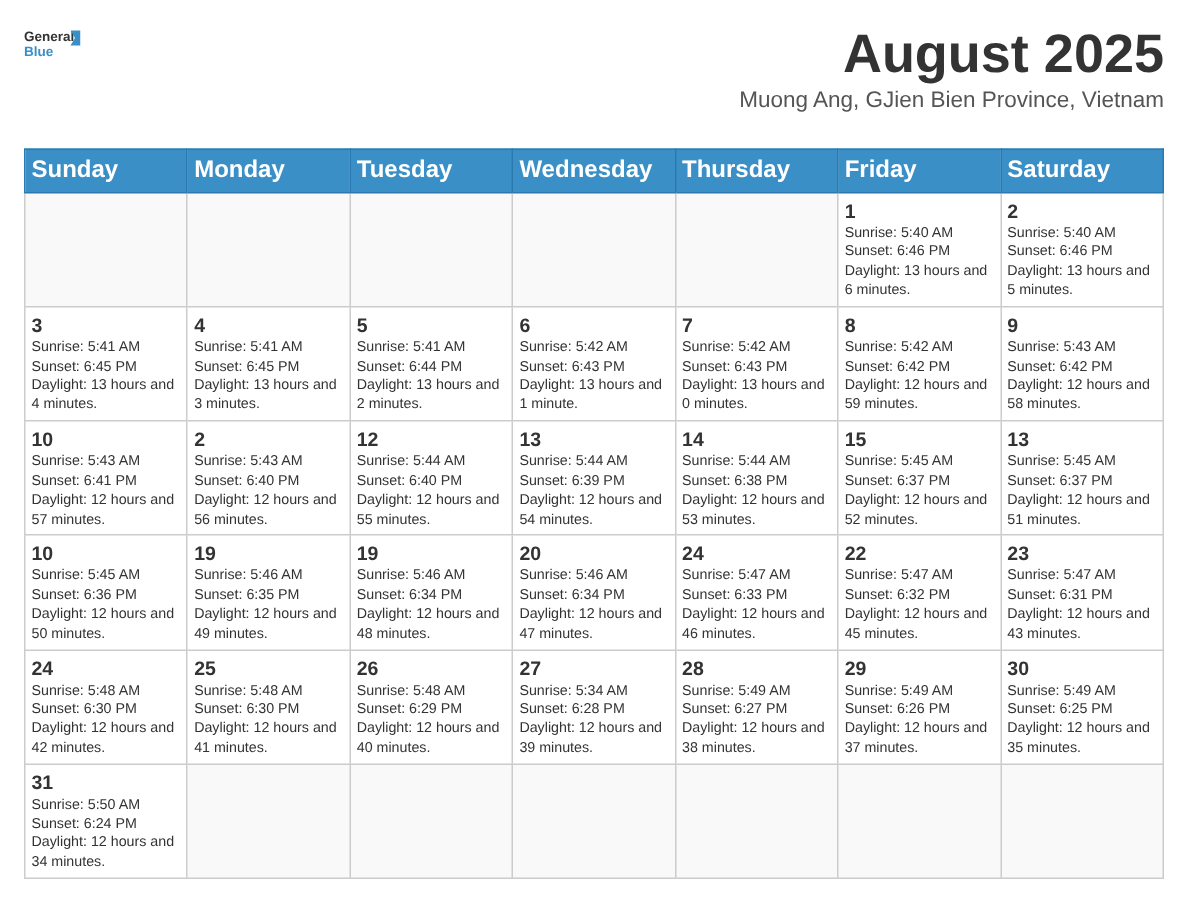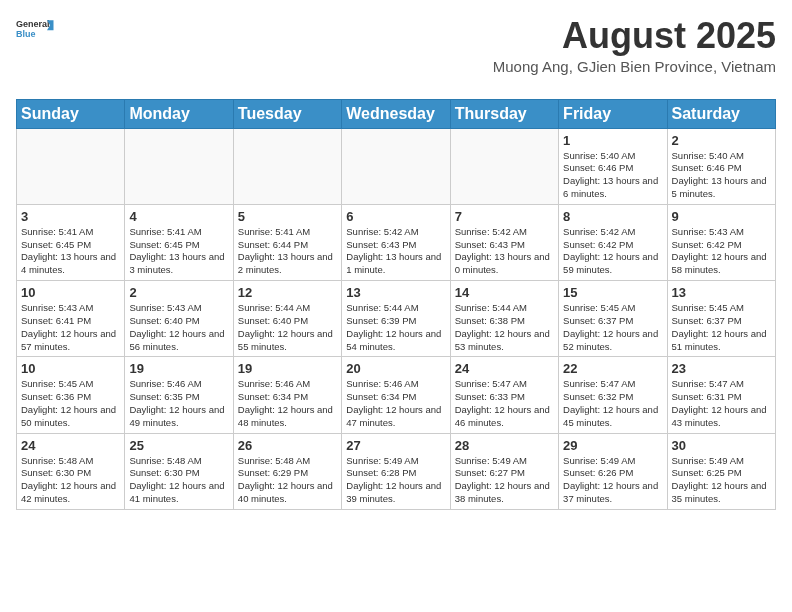--- a/index.html
+++ b/index.html
@@ -276,21 +276,21 @@
 Daylight: 12 hours and 41 minutes.</div>
         </td>
         <td>
           <span class="day-number">26</span>
           <div class="day-info">Sunrise: 5:48 AM
 Sunset: 6:29 PM
 Daylight: 12 hours and 40 minutes.</div>
         </td>
         <td>
           <span class="day-number">27</span>
-          <div class="day-info">Sunrise: 5:49 AM
+          <div class="day-info">Sunrise: 5:34 AM
 Sunset: 6:28 PM
 Daylight: 12 hours and 39 minutes.</div>
         </td>
         <td>
           <span class="day-number">28</span>
           <div class="day-info">Sunrise: 5:49 AM
 Sunset: 6:27 PM
 Daylight: 12 hours and 38 minutes.</div>
         </td>
         <td>
@@ -299,14 +299,28 @@
 Sunset: 6:26 PM
 Daylight: 12 hours and 37 minutes.</div>
         </td>
         <td>
           <span class="day-number">30</span>
           <div class="day-info">Sunrise: 5:49 AM
 Sunset: 6:25 PM
 Daylight: 12 hours and 35 minutes.</div>
         </td>
       </tr>
+      <tr>
+        <td class="last-row">
+          <span class="day-number">31</span>
+          <div class="day-info">Sunrise: 5:50 AM
+Sunset: 6:24 PM
+Daylight: 12 hours and 34 minutes.</div>
+        </td>
+        <td class="empty last-row"></td>
+        <td class="empty last-row"></td>
+        <td class="empty last-row"></td>
+        <td class="empty last-row"></td>
+        <td class="empty last-row"></td>
+        <td class="empty last-row"></td>
+      </tr>
     </tbody>
 </table>
 
 </body></html>

